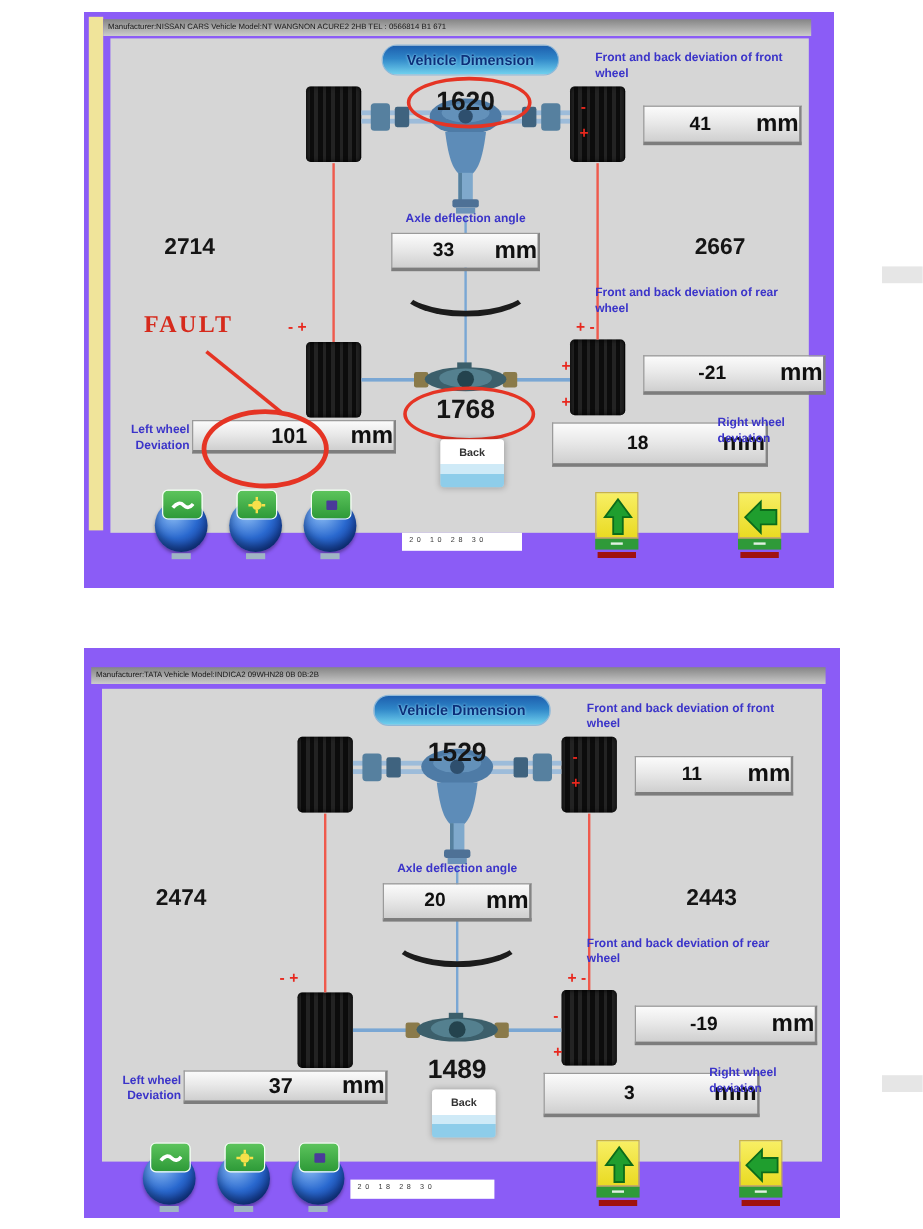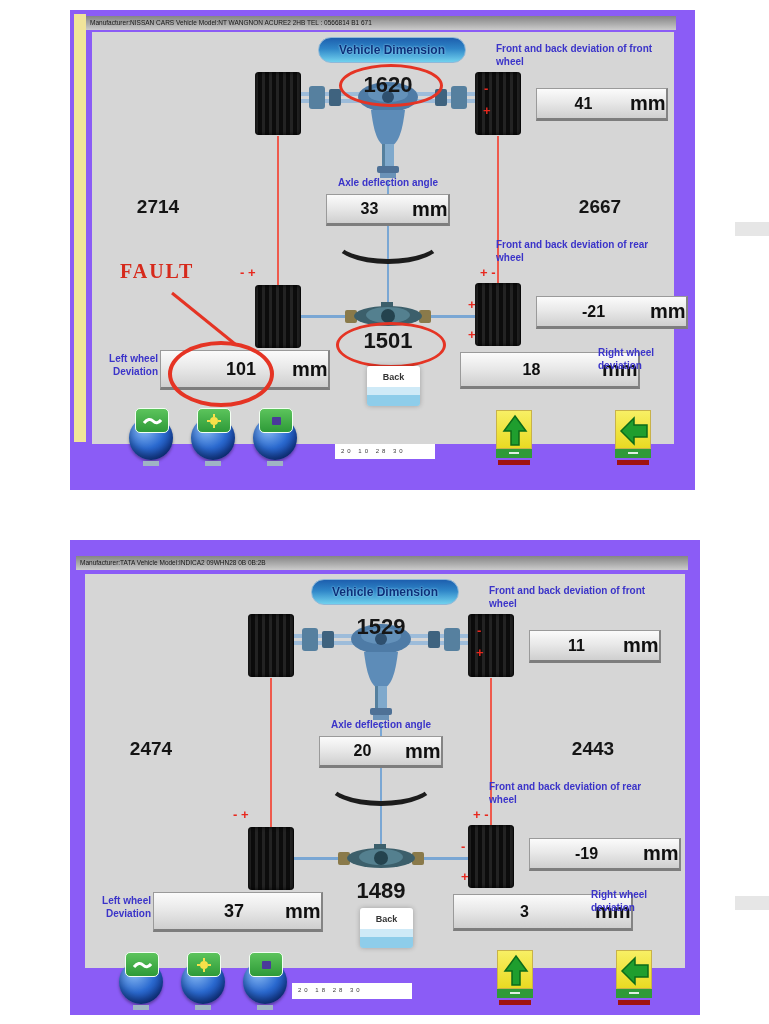--- a/index.html
+++ b/index.html
@@ -35,21 +35,21 @@
 
   .vbox{position:absolute;display:flex;align-items:center;
      background:linear-gradient(180deg,#fbfbfb,#e9e9e9 45%,#cfcfcf);
      border:1px solid #9a9a9a;border-right:2px solid #848484;border-bottom:3px solid #7d7d7d;
      box-sizing:border-box;}
   .vbox .num{flex:1;text-align:center;font-weight:bold;font-size:16px;color:#101010;}
   .vbox .unit{width:36px;font-weight:bold;font-size:20px;color:#101010;}
   .box-front{left:444px;top:56px;width:132px;height:33px;}
   .box-axle{left:234px;top:162px;width:124px;height:32px;}
   .box-rear{left:444px;top:264px;width:152px;height:33px;}
-  .box-left{left:68px;top:318px;width:170px;height:40px;padding-left:29px;}
+  .box-left{left:68px;top:318px;width:170px;height:28px;padding-left:29px;}
   .box-left .num{font-size:18px;}
   .box-right{left:368px;top:320px;width:180px;height:37px;}
 
   .axle-arc{position:absolute;left:241px;top:184px;width:110px;height:48px;border-radius:50%;
      border:4px solid transparent;border-bottom:5px solid #1c1c1c;box-sizing:border-box;}
 
   .wheel{position:absolute;width:46px;height:63px;border-radius:4px;
      background:repeating-linear-gradient(90deg,#232323 0 3px,#0c0c0c 3px 7px);
      box-shadow:inset 0 0 4px #000;}
   .wheel-fl{left:163px;top:40px;}
@@ -183,21 +183,21 @@
     <div class="lbl lbl-axle">Axle deflection angle</div>
     <div class="vbox box-axle">
       <span class="num">33</span>
       <span class="unit">mm</span>
     </div>
     <div class="axle-arc"></div>
 
     <div class="bignum num-left-wb">2714</div>
     <div class="bignum num-right-wb">2667</div>
 
-    <div class="tracknum num-rear-track-1">1501</div>
+    <div class="tracknum num-rear-track-1">1768</div>
     <div class="red-ellipse ell-rear"></div>
 
     <div class="lbl lbl-rear-dev">Front and back deviation of rear wheel</div>
     <div class="vbox box-rear">
       <span class="num">-21</span>
       <span class="unit">mm</span>
     </div>
 
     <div class="fault-text">FAULT</div>
     <svg class="fault-line" width="75" height="58">

